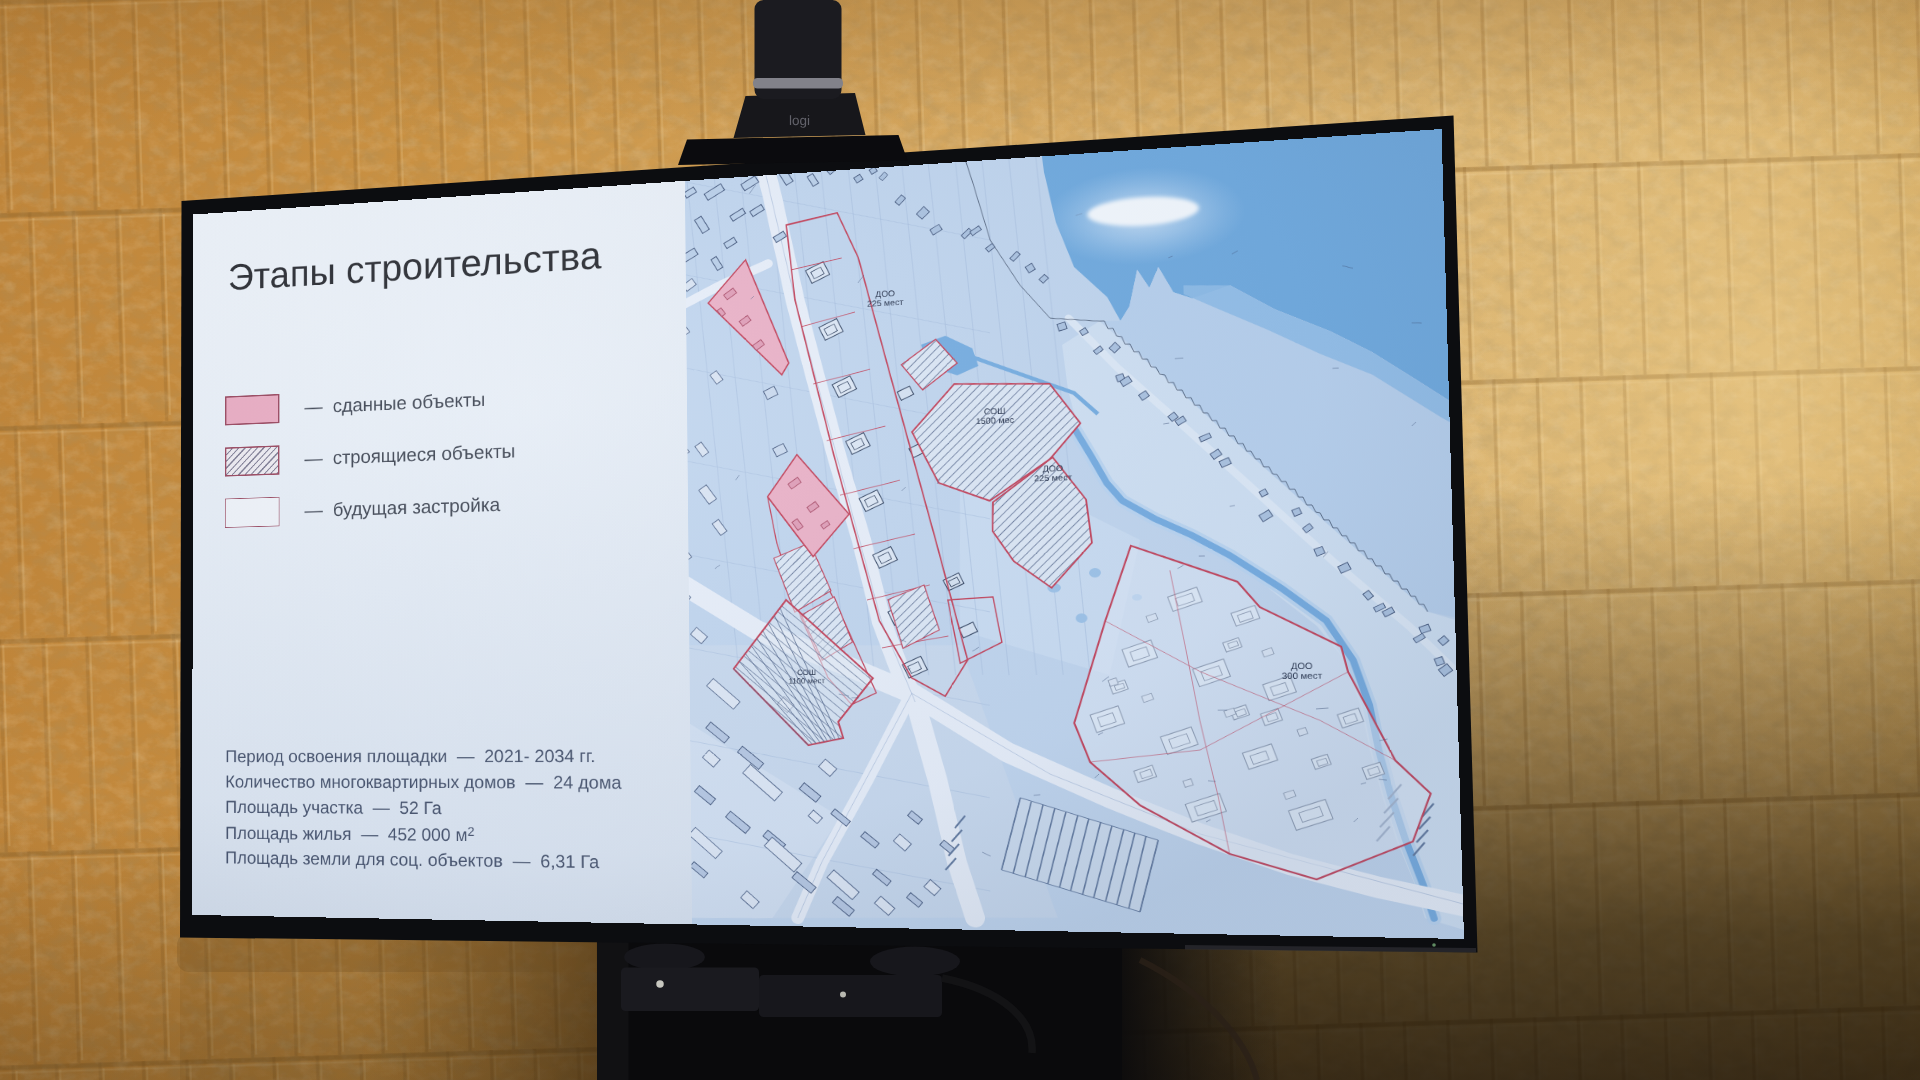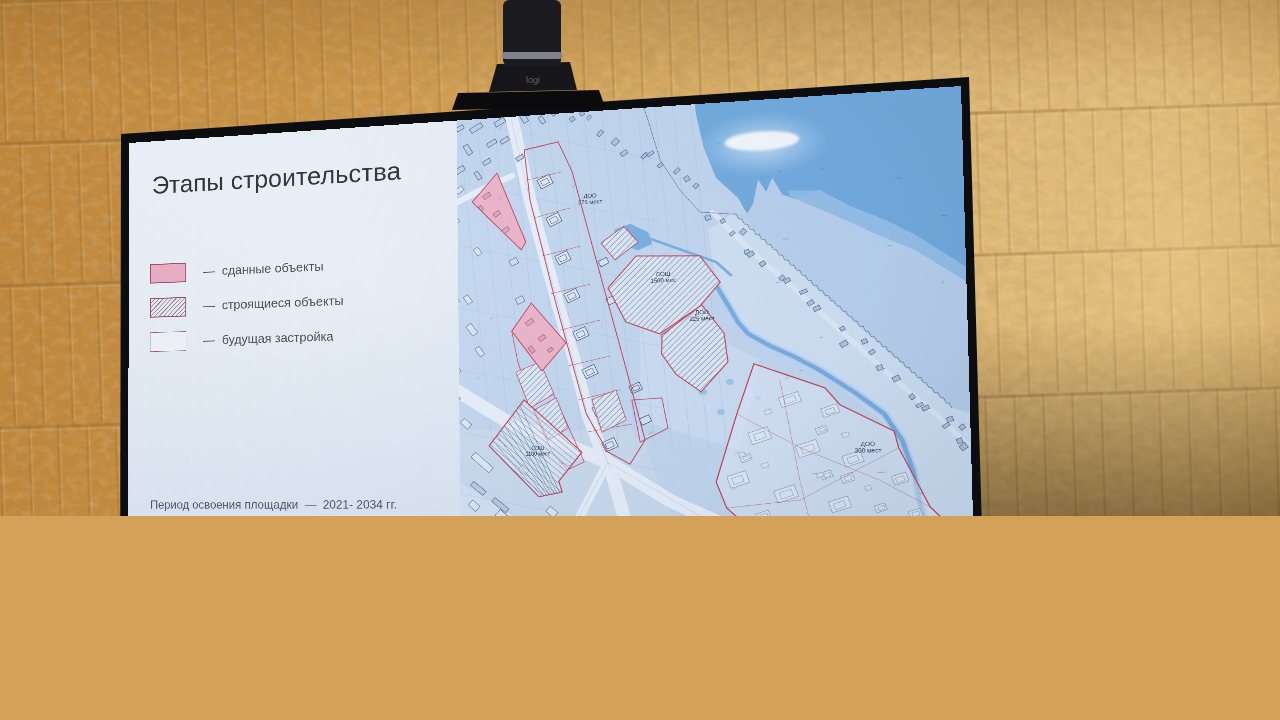--- a/index.html
+++ b/index.html
@@ -1,15 +1,15 @@
 <!DOCTYPE html>
 <html><head><meta charset="utf-8">
 <style>
 html,body{margin:0;padding:0;width:1280px;height:720px;overflow:hidden;background:#d3a258;font-family:"Liberation Sans",sans-serif;}
-#stage{position:relative;width:1280px;height:516px;overflow:hidden;filter:blur(0.5px);}
+#stage{position:relative;width:1280px;height:720px;overflow:hidden;filter:blur(0.5px);}
 #screen{position:absolute;left:0;top:0;width:1600px;height:985px;background:linear-gradient(160deg,#eef3f9 0%,#e2eaf4 40%,#d4dfee 100%);transform-origin:0 0;transform:matrix3d(0.4390978,-0.0428649,0.0000000,-0.0000842,-0.0031575,0.4639025,0.0000000,-0.0000167,0.0000000,0.0000000,1.0000000,0.0000000,129.0000000,143.0000000,0.0000000,1.0000000);overflow:hidden;}
 .lg{position:absolute;left:47px;width:79px;height:41px;box-sizing:border-box;}
 .lbl{position:absolute;left:162px;font-size:26px;color:#39404e;}
 .bt{position:absolute;left:48px;font-size:24px;color:#44506a;white-space:nowrap;}
 </style></head>
 <body>
 <div id="stage">
 
 <svg width="1280" height="720" style="position:absolute;left:0;top:0">
 <defs>

